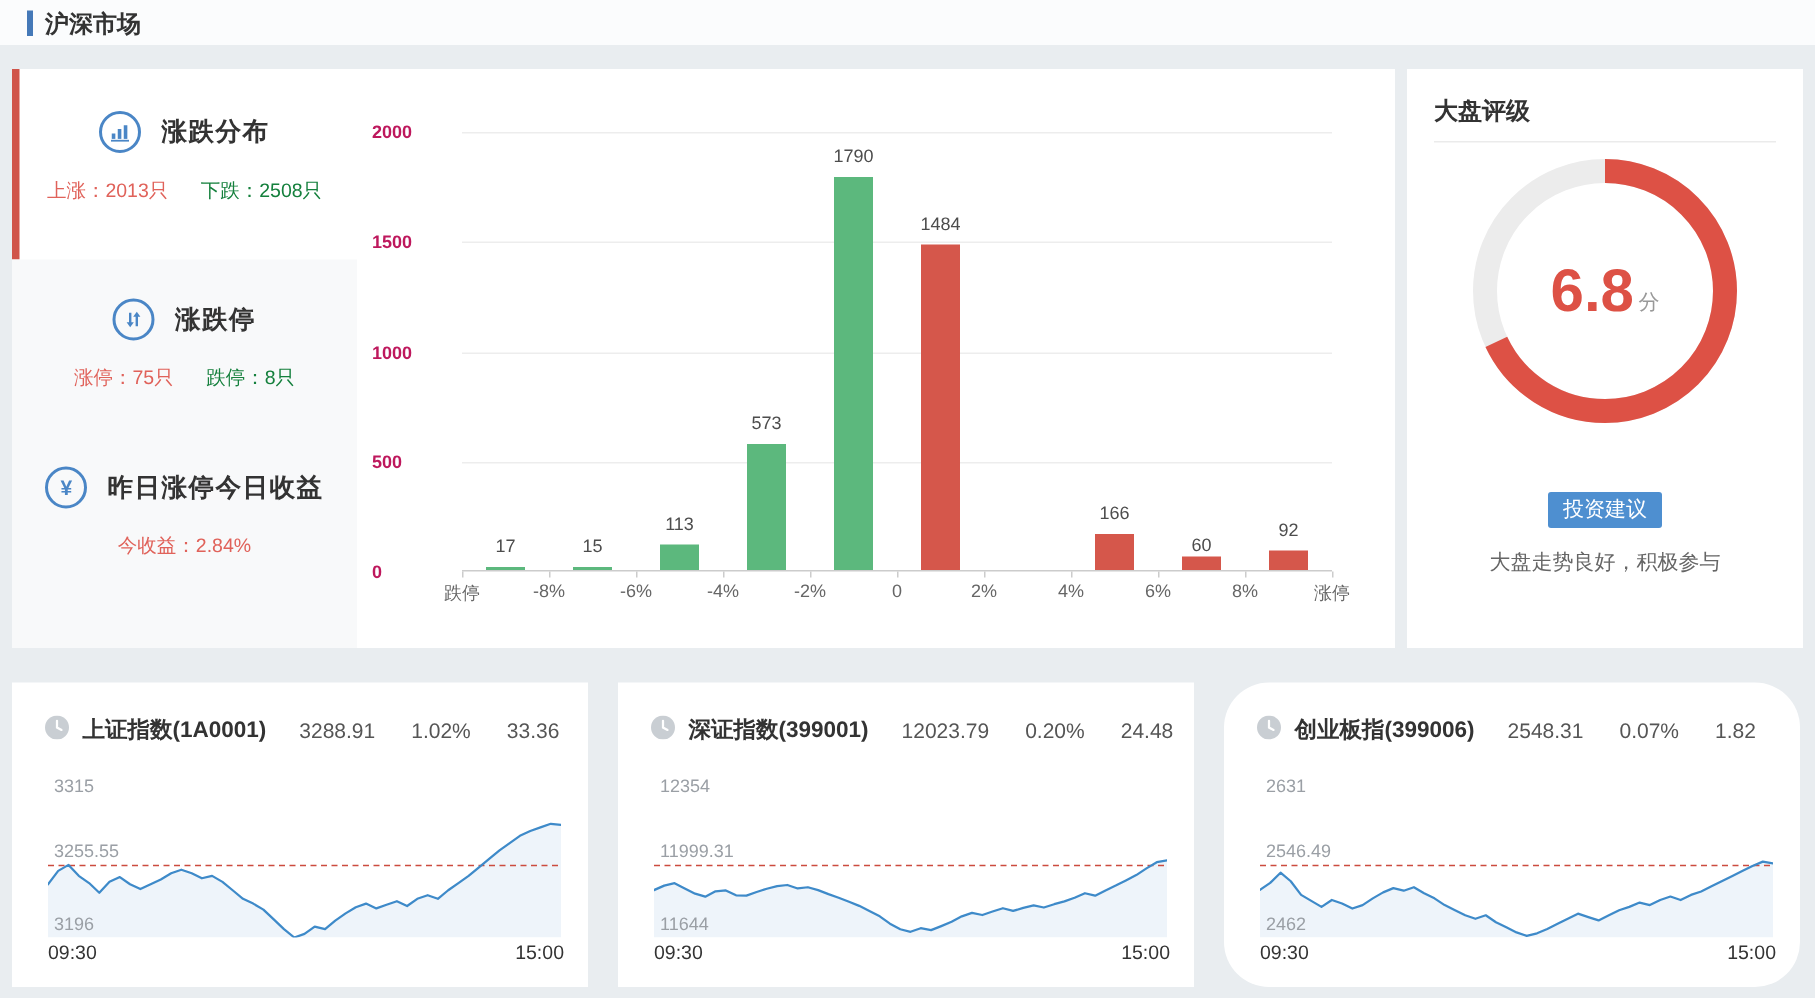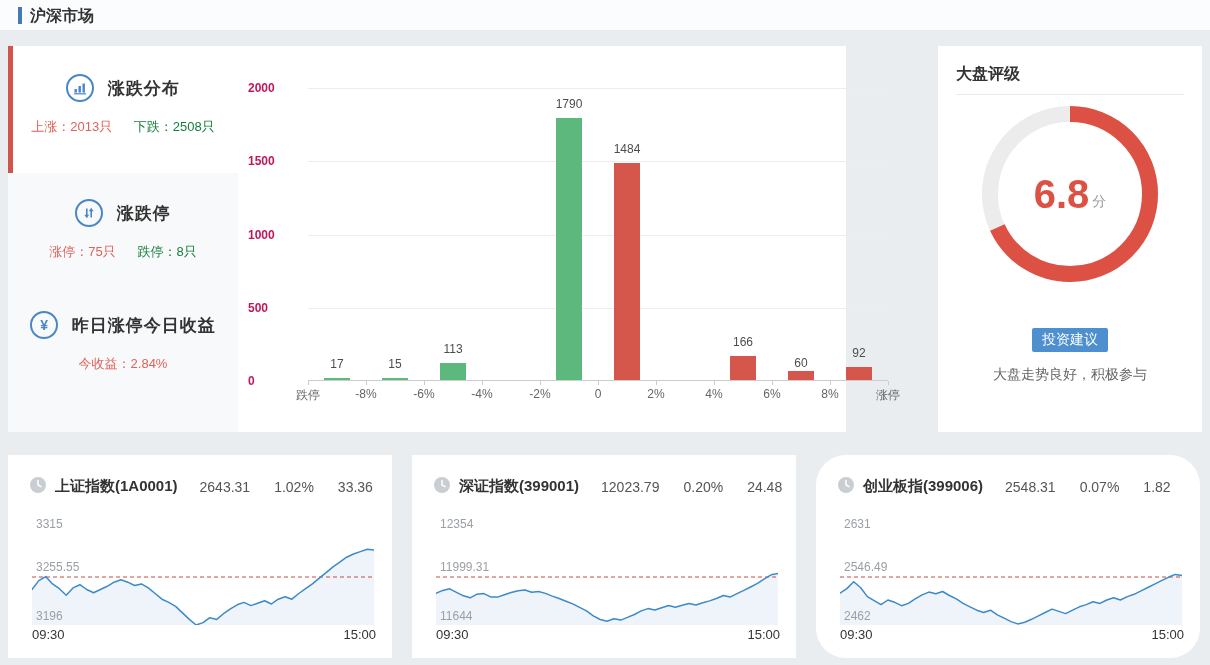--- a/index.html
+++ b/index.html
@@ -8,21 +8,21 @@
     width:1210px; height:665px; position:relative; overflow:hidden;
     background:#e9edf0; font-family:"Liberation Sans", sans-serif;
   }
   
   .page-header { position:absolute; left:0; top:0; width:1210px; height:30px; background:#fbfcfd; }
   .page-header .accent-bar { position:absolute; left:18px; top:7px; width:4px; height:17px; background:#4579b8; }
   .page-header .title { position:absolute; left:30px; top:6px; font-size:16px; font-weight:bold; color:#333; }
 
   
   .card { position:absolute; background:#fff; }
-  #main-card   { left:8px;   top:46px;  width:838px; height:386px; }
+  #main-card   { left:8px;   top:46px;  width:922px; height:386px; }
   #rating-card { left:938px; top:46px;  width:264px; height:386px; }
   .index-card  { top:455px; width:384px; height:203px; }
   #idx0 { left:8px; } #idx1 { left:412px; } #idx2 { left:816px;border-radius:30px; }
 
   
   #sidebar { position:absolute; left:0; top:0; width:230px; height:386px; }
   .side-sec-top { position:relative; height:127px; background:#fff; text-align:center; padding-top:28px; }
   .red-strip { position:absolute; left:0; top:0; width:5px; height:127px; background:#d0544a; }
   .side-gray { position:absolute; left:0; top:127px; width:230px; height:259px; background:#f8f9fa; text-align:center; padding-top:26px; }
   .icon-circle {
@@ -144,20 +144,24 @@
         <div class="hbar green" style="height: 2.4905px;"></div>
         <div class="bar-label" style="bottom: 9.4905px;">17</div>
       </div>
       <div class="bar-slot" style="left: 58px;">
         <div class="hbar green" style="height: 2.1975px;"></div>
         <div class="bar-label" style="bottom: 9.1975px;">15</div>
       </div>
       <div class="bar-slot" style="left: 116px;">
         <div class="hbar green" style="height: 16.5545px;"></div>
         <div class="bar-label" style="bottom: 23.5545px;">113</div>
+      </div>
+      <div class="bar-slot" style="left: 174px;">
+        <div class="hbar green" style="height: 83.9445px;"></div>
+        <div class="bar-label" style="bottom: 90.9445px;">573</div>
       </div>
       <div class="bar-slot" style="left: 232px;">
         <div class="hbar green" style="height: 262.235px;"></div>
         <div class="bar-label" style="bottom: 269.235px;">1790</div>
       </div>
       <div class="bar-slot" style="left: 290px;">
         <div class="hbar red" style="height: 217.406px;"></div>
         <div class="bar-label" style="bottom: 224.406px;">1484</div>
       </div>
       <div class="bar-slot" style="left: 406px; margin-top: 40px;">
@@ -216,21 +220,21 @@
 
 <div class="card index-card" id="idx0">
   <div class="index-head">
     <span class="clock">
       <svg width="16" height="16" viewBox="0 0 16 16">
           <circle cx="8" cy="8" r="8" fill="#c9ced3"></circle>
           <path d="M8 3.5 V8 L11 9.6" stroke="#fff" stroke-width="1.5" fill="none" stroke-linecap="round"></path>
         </svg>
     </span>
     <span class="index-name">上证指数(1A0001)</span>
-    <span class="index-val">2643.31</span>
+    <span class="index-val">3288.91</span>
     <span class="index-val">1.02%</span>
     <span class="index-val">33.36</span>
   </div>
   <div class="mini-wrap">
     <svg width="342" height="96" viewBox="0 0 342 96">
         <polygon points="0,96 0.0,60.5 6.8,51.6 13.7,47.6 20.5,54.9 27.4,59.7 34.2,66.2 41.0,58.9 47.9,55.7 54.7,60.5 61.6,63.7 68.4,60.5 75.2,57.3 82.1,53.2 88.9,50.8 95.8,53.2 102.6,56.5 109.4,54.9 116.3,58.9 123.1,64.5 130.0,70.2 136.8,73.4 143.6,77.4 150.5,83.9 157.3,90.4 164.2,96.0 171.0,93.6 177.8,88.7 184.7,90.4 191.5,84.7 198.4,79.9 205.2,75.8 212.0,73.4 218.9,76.6 225.7,74.2 232.6,71.8 239.4,75.0 246.2,70.2 253.1,67.8 259.9,70.2 266.8,64.5 273.6,59.7 280.4,54.9 287.3,49.2 294.1,43.6 301.0,37.9 307.8,33.1 314.6,28.2 321.5,25.0 328.3,22.6 335.2,20.2 342.0,21.0 342,96" fill="rgba(62,138,201,0.09)"></polygon>
         <line x1="0" x2="342" y1="48.0" y2="48.0" stroke="#cc4b3f" stroke-width="1" stroke-dasharray="4 3"></line>
         <polyline points="0.0,60.5 6.8,51.6 13.7,47.6 20.5,54.9 27.4,59.7 34.2,66.2 41.0,58.9 47.9,55.7 54.7,60.5 61.6,63.7 68.4,60.5 75.2,57.3 82.1,53.2 88.9,50.8 95.8,53.2 102.6,56.5 109.4,54.9 116.3,58.9 123.1,64.5 130.0,70.2 136.8,73.4 143.6,77.4 150.5,83.9 157.3,90.4 164.2,96.0 171.0,93.6 177.8,88.7 184.7,90.4 191.5,84.7 198.4,79.9 205.2,75.8 212.0,73.4 218.9,76.6 225.7,74.2 232.6,71.8 239.4,75.0 246.2,70.2 253.1,67.8 259.9,70.2 266.8,64.5 273.6,59.7 280.4,54.9 287.3,49.2 294.1,43.6 301.0,37.9 307.8,33.1 314.6,28.2 321.5,25.0 328.3,22.6 335.2,20.2 342.0,21.0" fill="none" stroke="#3e8ac9" stroke-width="1.5" stroke-linejoin="round" stroke-linecap="round"></polyline>
       </svg>
     <div class="mini-lbl lbl-top">3315</div>

